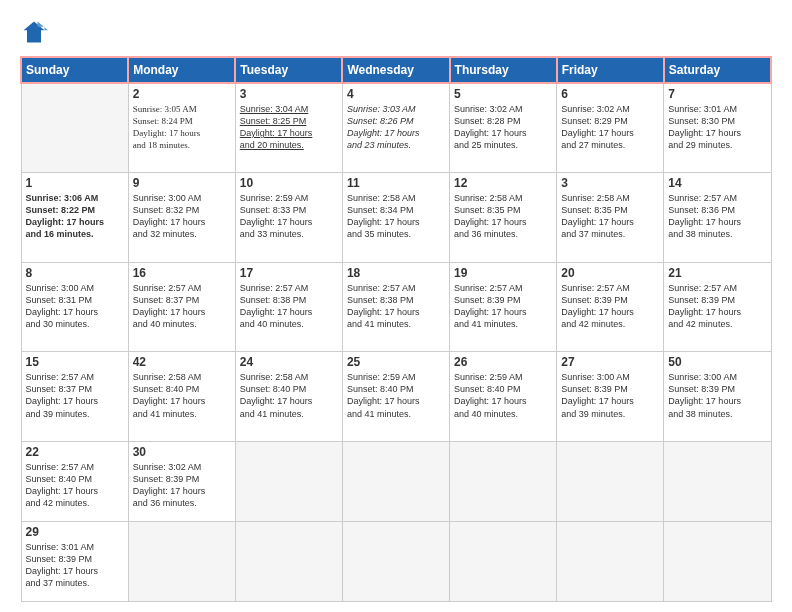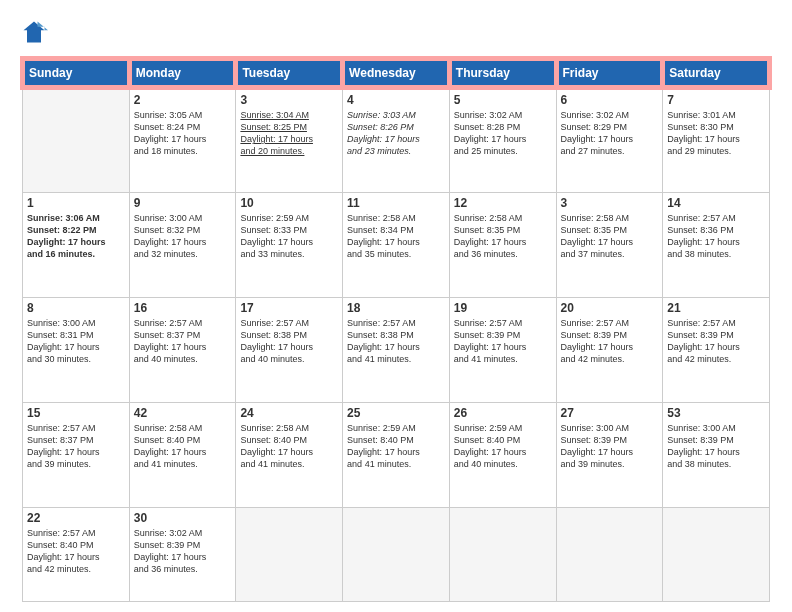--- a/index.html
+++ b/index.html
@@ -66,21 +66,21 @@
       width: 100%;
       table-layout: fixed;
     }
     .calendar th {
       background: #2166b0;
       color: #fff;
       font-size: 12px;
       font-weight: bold;
       padding: 5px 4px;
       text-align: left;
-      border: 5px solid #fca5a5;
+      border: 2px solid #fca5a5;
     }
     .calendar td {
       border: 1px solid #ccc;
       vertical-align: top;
       padding: 3px 4px;
       font-size: 9.5px;
       color: #333;
       height: 80px;
     }
     .calendar td.empty {
@@ -132,21 +132,21 @@
           <th>Thursday</th>
           <th>Friday</th>
           <th>Saturday</th>
         </tr>
     </thead>
     <tbody id="calendar-body">
     <tr>
           <td class="empty"></td>
           <td>
             <span class="day-num">2</span>
-            <div class="day-info" style="white-space: pre-line;">Sunrise: 3:05 AM
+            <div class="day-info" style="white-space: pre-line; font-family: Liberation Serif, serif;">Sunrise: 3:05 AM
 Sunset: 8:24 PM
 Daylight: 17 hours
 and 18 minutes.</div>
           </td>
           <td>
             <span class="day-num">3</span>
             <div class="day-info" style="white-space: pre-line; text-decoration: underline;">Sunrise: 3:04 AM
 Sunset: 8:25 PM
 Daylight: 17 hours
 and 20 minutes.</div>
@@ -319,21 +319,21 @@
 and 40 minutes.</div>
           </td>
           <td>
             <span class="day-num">27</span>
             <div class="day-info" style="white-space: pre-line;">Sunrise: 3:00 AM
 Sunset: 8:39 PM
 Daylight: 17 hours
 and 39 minutes.</div>
           </td>
           <td>
-            <span class="day-num">53</span>
+            <span class="day-num">50</span>
             <div class="day-info" style="white-space: pre-line;">Sunrise: 3:00 AM
 Sunset: 8:39 PM
 Daylight: 17 hours
 and 38 minutes.</div>
           </td>
         </tr>
         <tr class="row-last">
           <td>
             <span class="day-num">22</span>
             <div class="day-info" style="white-space: pre-line;">Sunrise: 2:57 AM
@@ -341,20 +341,35 @@
 Daylight: 17 hours
 and 42 minutes.</div>
           </td>
           <td>
             <span class="day-num">30</span>
             <div class="day-info" style="white-space: pre-line;">Sunrise: 3:02 AM
 Sunset: 8:39 PM
 Daylight: 17 hours
 and 36 minutes.</div>
           </td>
+          <td class="empty"></td>
+          <td class="empty"></td>
+          <td class="empty"></td>
+          <td class="empty"></td>
+          <td class="empty"></td>
+        </tr>
+        <tr class="row-last">
+          <td>
+            <span class="day-num">29</span>
+            <div class="day-info" style="white-space: pre-line;">Sunrise: 3:01 AM
+Sunset: 8:39 PM
+Daylight: 17 hours
+and 37 minutes.</div>
+          </td>
+          <td class="empty"></td>
           <td class="empty"></td>
           <td class="empty"></td>
           <td class="empty"></td>
           <td class="empty"></td>
           <td class="empty"></td>
         </tr>
       </tbody>
   </table>
 </div>
 

